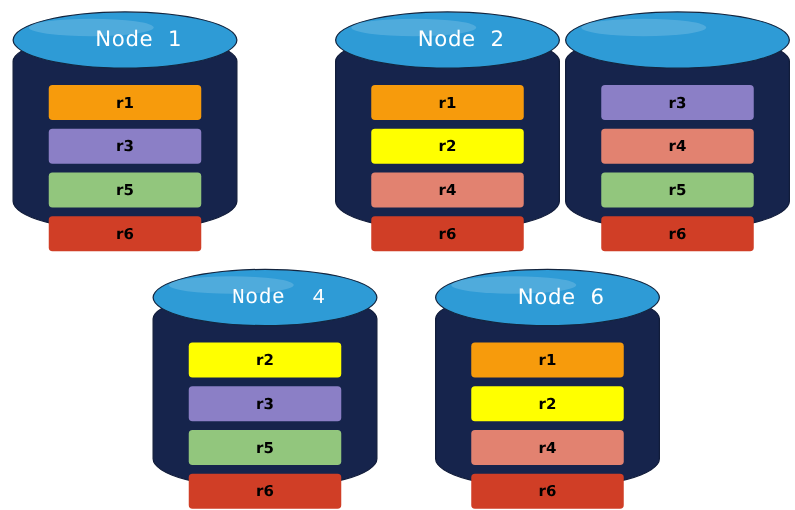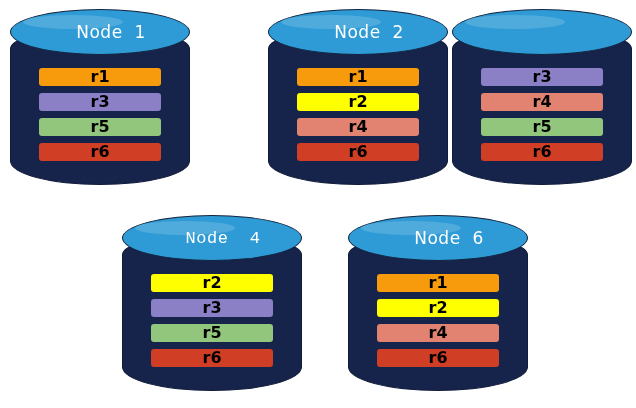--- a/index.html
+++ b/index.html
@@ -84,26 +84,26 @@
     position: absolute;
     left: 29px;
     top: 59px;
     width: 122px;
     z-index: 5;
     display: flex;
     flex-direction: column;
     gap: 7px;
   }
   .replica {
-    height: 18px;
+    height: 28px;
     border-radius: 3px;
     display: flex;
     align-items: center;
     justify-content: center;
-    font-size: 16px;
+    font-size: 12px;
     font-weight: bold;
     color: #000000;
     line-height: 1;
   }
 
   
   .row-top  { top: 9px; }
   .row-bot  { top: 215px; }
 </style>
 </head>

